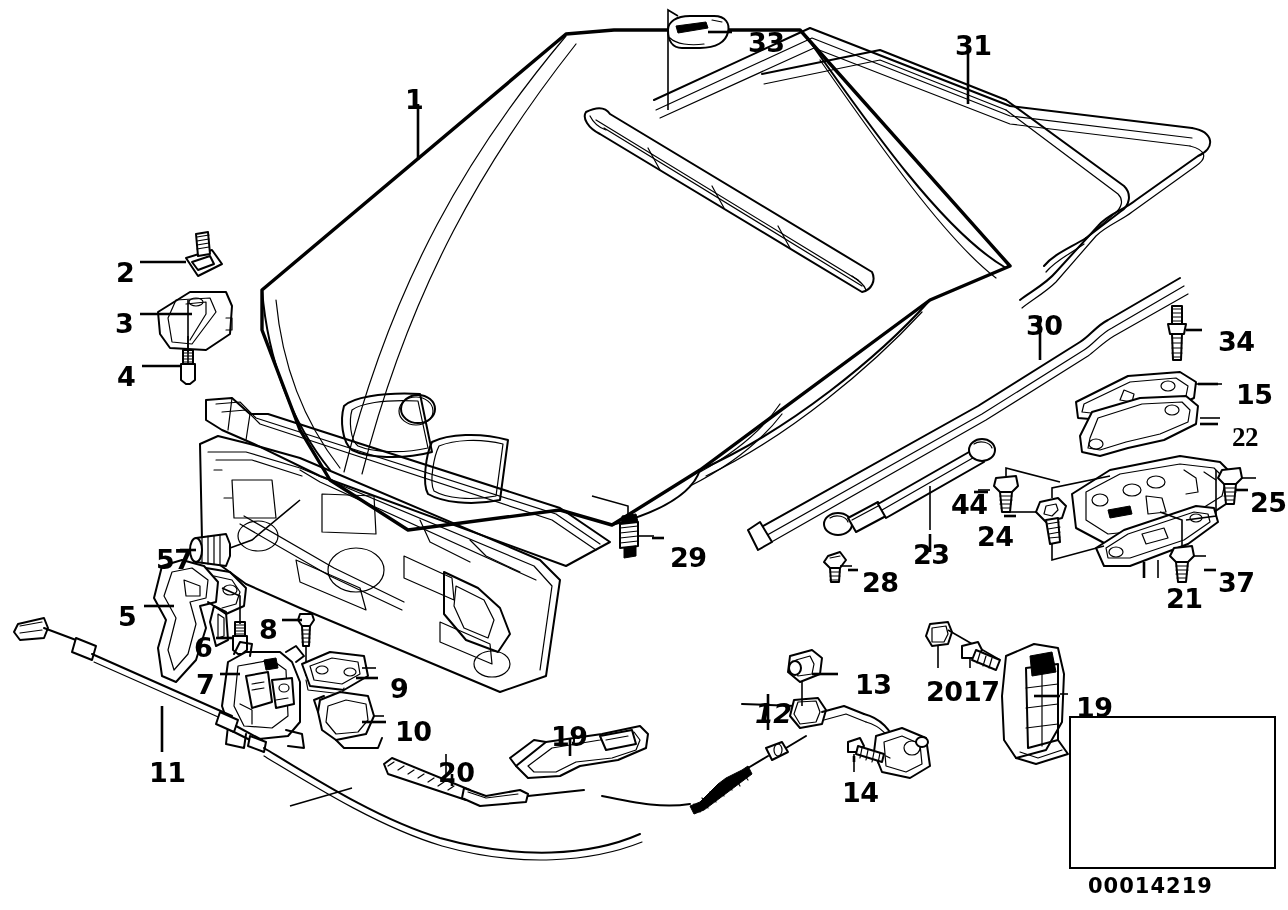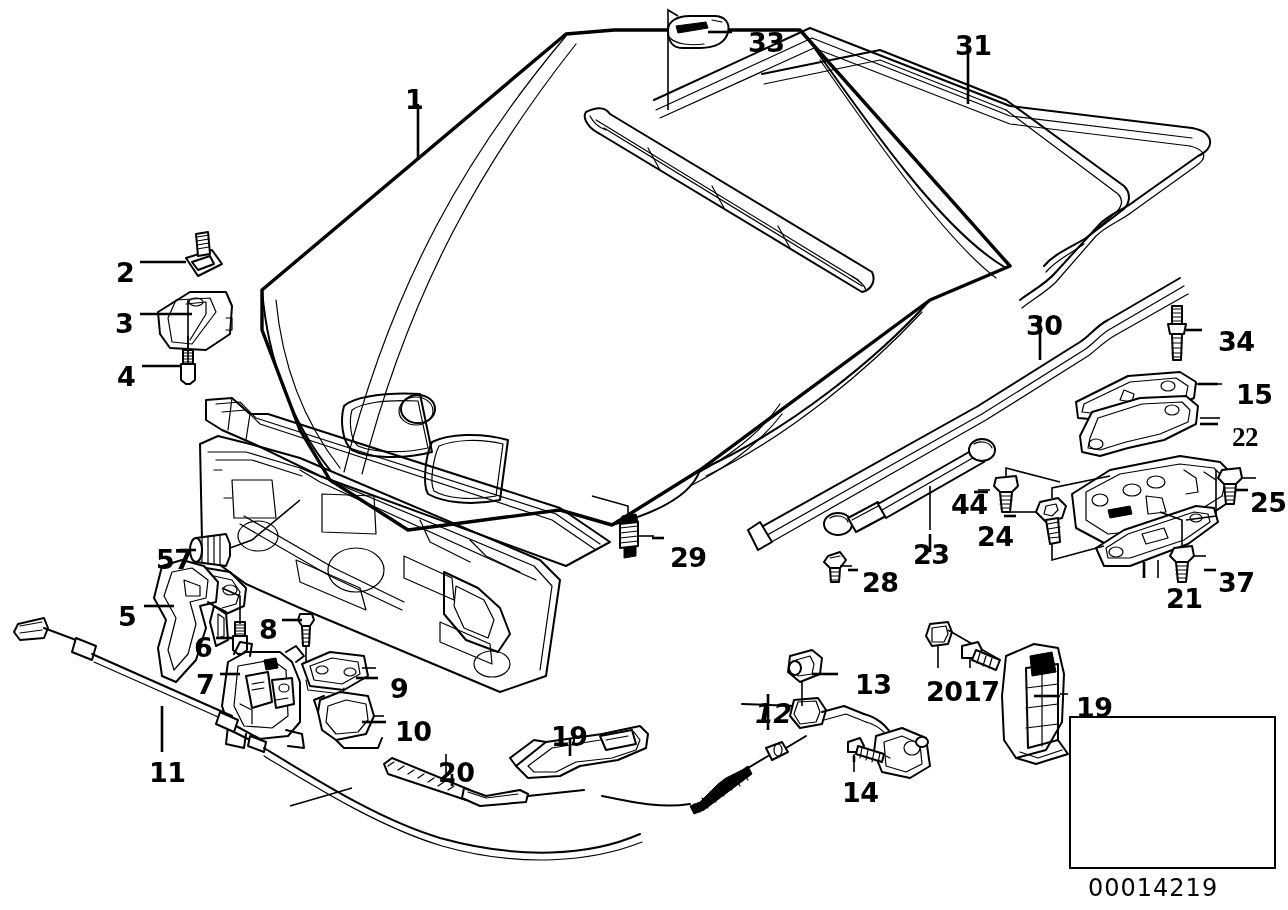--- a/index.html
+++ b/index.html
@@ -43,22 +43,22 @@
     height: 153px;
     border: 2px solid #000000;
     background: #ffffff;
     box-sizing: border-box;
   }
   .thumbcaption {
     position: absolute;
     left: 1088px;
     top: 874px;
     font-family: "DejaVu Sans", sans-serif;
-    font-weight: normal;
-    font-size: 24px;
+    font-weight: bold;
+    font-size: 21px;
     letter-spacing: 1px;
     color: #000000;
   }
 </style>
 </head>
 <body>
 
 <div id="page">
 
   <svg id="artboard" viewBox="0 0 1288 910" xmlns="http://www.w3.org/2000/svg">

